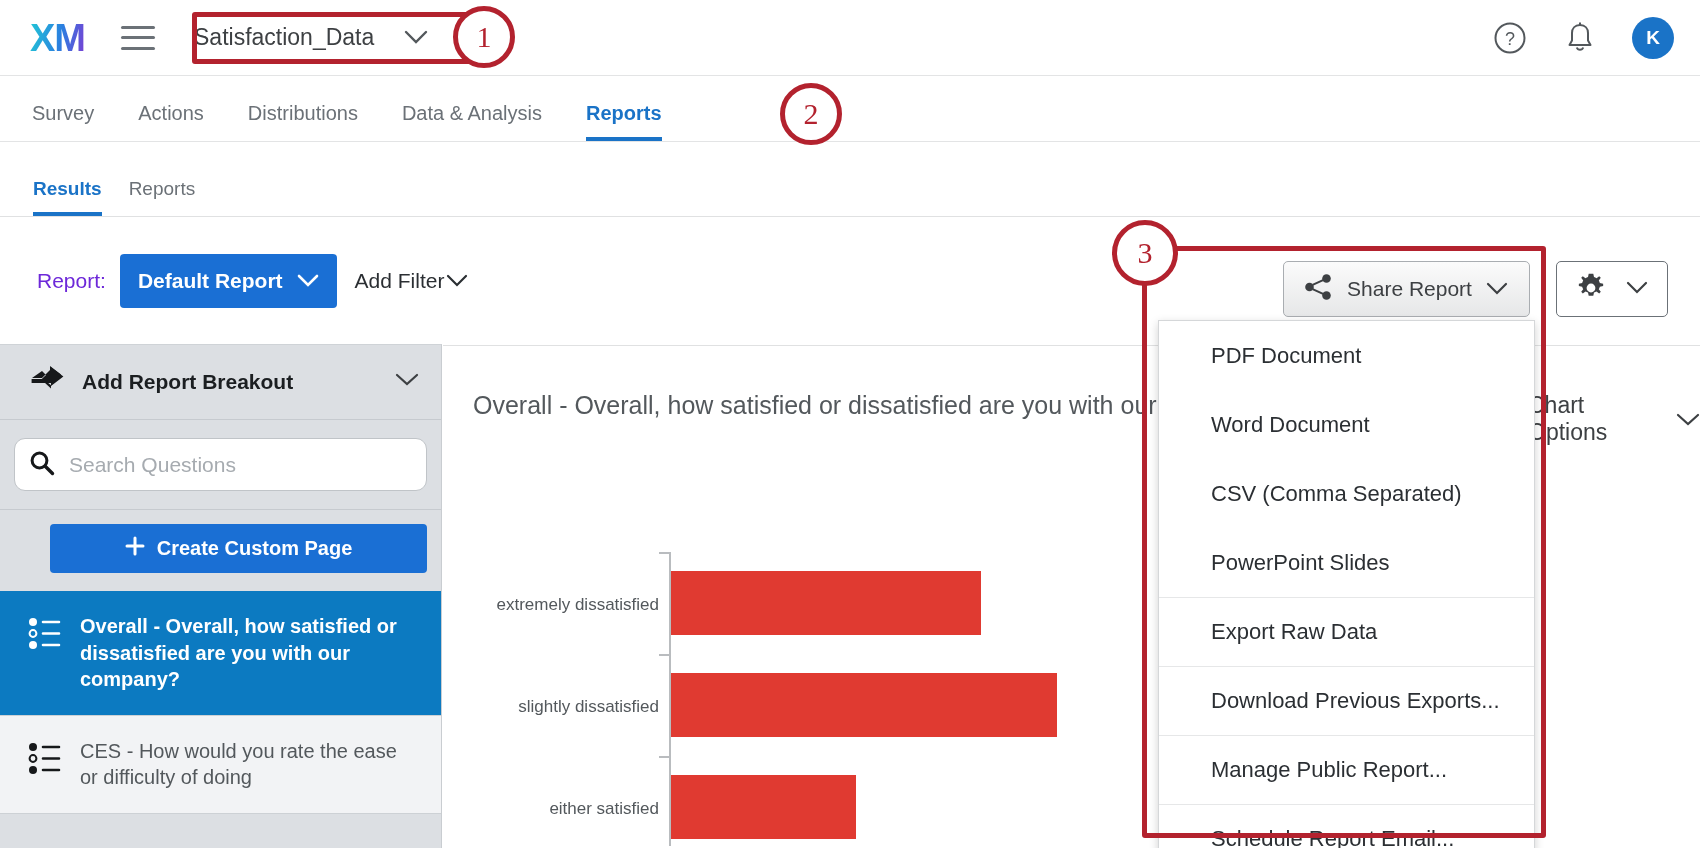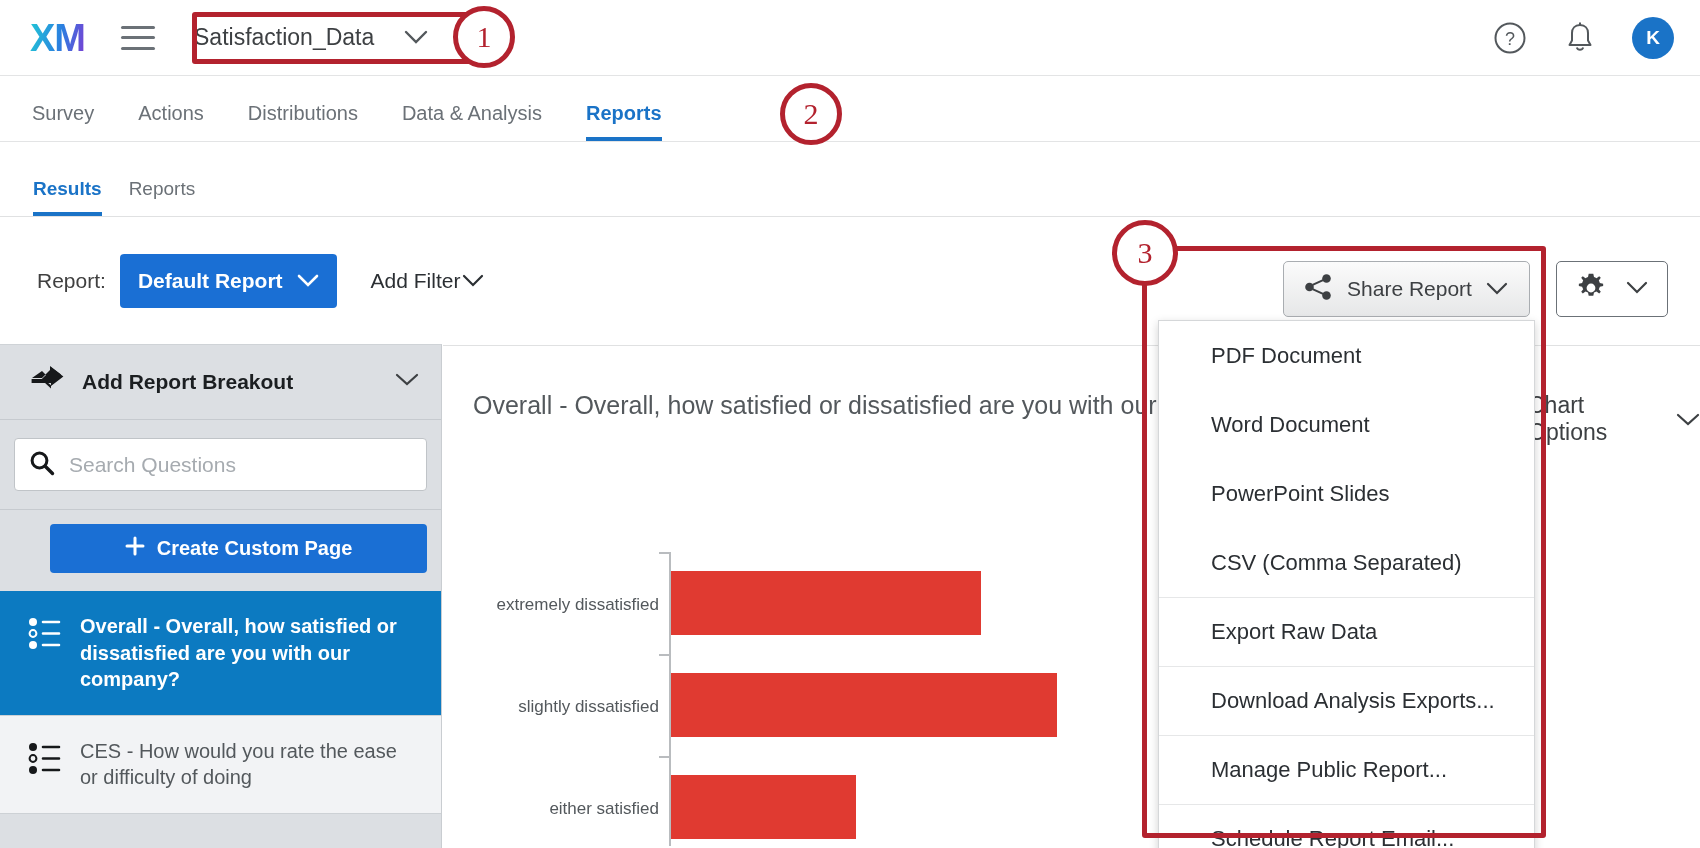--- a/index.html
+++ b/index.html
@@ -81,30 +81,30 @@
     content: ""; position: absolute; left: 0; right: 0; bottom: 0;
     height: 4px; background: #1a73c7;
   }
 
   
   .toolbar {
     position: absolute; left: 0; top: 217px; width: 1700px; height: 127px;
     background: #fff;
     display: flex; align-items: center; padding-left: 37px;
   }
-  .report-label { font-size: 21px; color: #404040; margin-right: 14px; }
+  .report-label { font-size: 21px; color: #6d28d9; margin-right: 14px; }
   .btn-primary {
     background: #1a6fd4; color: #fff; border: none; border-radius: 4px;
     height: 54px; padding: 0 18px;
     font-size: 21px; font-weight: bold; font-family: inherit;
     display: flex; align-items: center; gap: 14px; cursor: pointer;
   }
   .btn-plain {
     background: transparent; border: none; font-family: inherit;
-    font-size: 21px; color: #2b2f33; margin-left: 34px;
+    font-size: 21px; color: #2b2f33; margin-left: 18px;
     display: flex; align-items: center; gap: 2px; cursor: pointer;
   }
 
   .btn-share {
     position: absolute; left: 1283px; top: 261px;
     width: 247px; height: 56px;
     background: linear-gradient(#fbfbfb, #e6e7e8);
     border: 1px solid #a9adb1; border-radius: 5px;
     font-size: 21px; color: #3d4043; font-family: inherit;
     display: flex; align-items: center; justify-content: center; gap: 14px;
@@ -128,21 +128,21 @@
   .breakout-row {
     height: 75px; display: flex; align-items: center;
     padding: 0 22px 0 30px; border-bottom: 1px solid #c6cacf;
     cursor: pointer;
   }
   .breakout-label { font-size: 21px; font-weight: bold; color: #1b1e21; margin-left: 18px; }
   .breakout-chev { margin-left: auto; }
 
   .search-wrap { padding: 18px 14px; border-bottom: 1px solid #c6cacf; }
   .search-box {
-    height: 53px; background: #fff; border: 1px solid #c0c4c8; border-radius: 4px;
+    height: 53px; background: #fff; border: 1px solid #c0c4c8; border-radius: 11px;
     display: flex; align-items: center; padding: 2px 14px; gap: 14px;
   }
   .search-box input {
     border: none; outline: none; flex: 1; font-family: inherit;
     font-size: 21px; color: #3d4043; background: transparent;
   }
   .search-box input::placeholder { color: #a6abb0; }
 
   .ccp-wrap { padding: 14px 14px 18px 14px; margin-left: 36px; }
   .btn-ccp {
@@ -418,24 +418,24 @@
 
       <div class="ylab" style="left:20px; top:89px; width:196px;">extremely dissatisfied</div>
       <div class="ylab" style="left:20px; top:191px; width:196px;">slightly dissatisfied</div>
       <div class="ylab" style="left:20px; top:293px; width:196px;">either satisfied</div>
     </div>
   </div>
 
   <div class="share-menu">
     <div class="smi tall">PDF Document</div>
     <div class="smi tall">Word Document</div>
+    <div class="smi tall">CSV (Comma Separated)</div>
     <div class="smi tall">PowerPoint Slides</div>
-    <div class="smi tall">CSV (Comma Separated)</div>
     <div class="smi tall divider-top">Export Raw Data</div>
-    <div class="smi tall divider-top">Download Analysis Exports...</div>
+    <div class="smi tall divider-top">Download Previous Exports...</div>
     <div class="smi tall divider-top">Manage Public Report...</div>
     <div class="smi tall divider-top">Schedule Report Email...</div>
   </div>
 
   <div class="ann ann-box" style="left:192px; top:12px; width:300px; height:52px; z-index:40;"></div>
   <div class="ann ann-bubble" style="left:453px; top:6px; width:62px; height:62px; z-index:41;">
     <span>1</span>
   </div>
 
   <div class="ann ann-bubble" style="left:780px; top:83px; width:62px; height:62px; z-index:41;">

